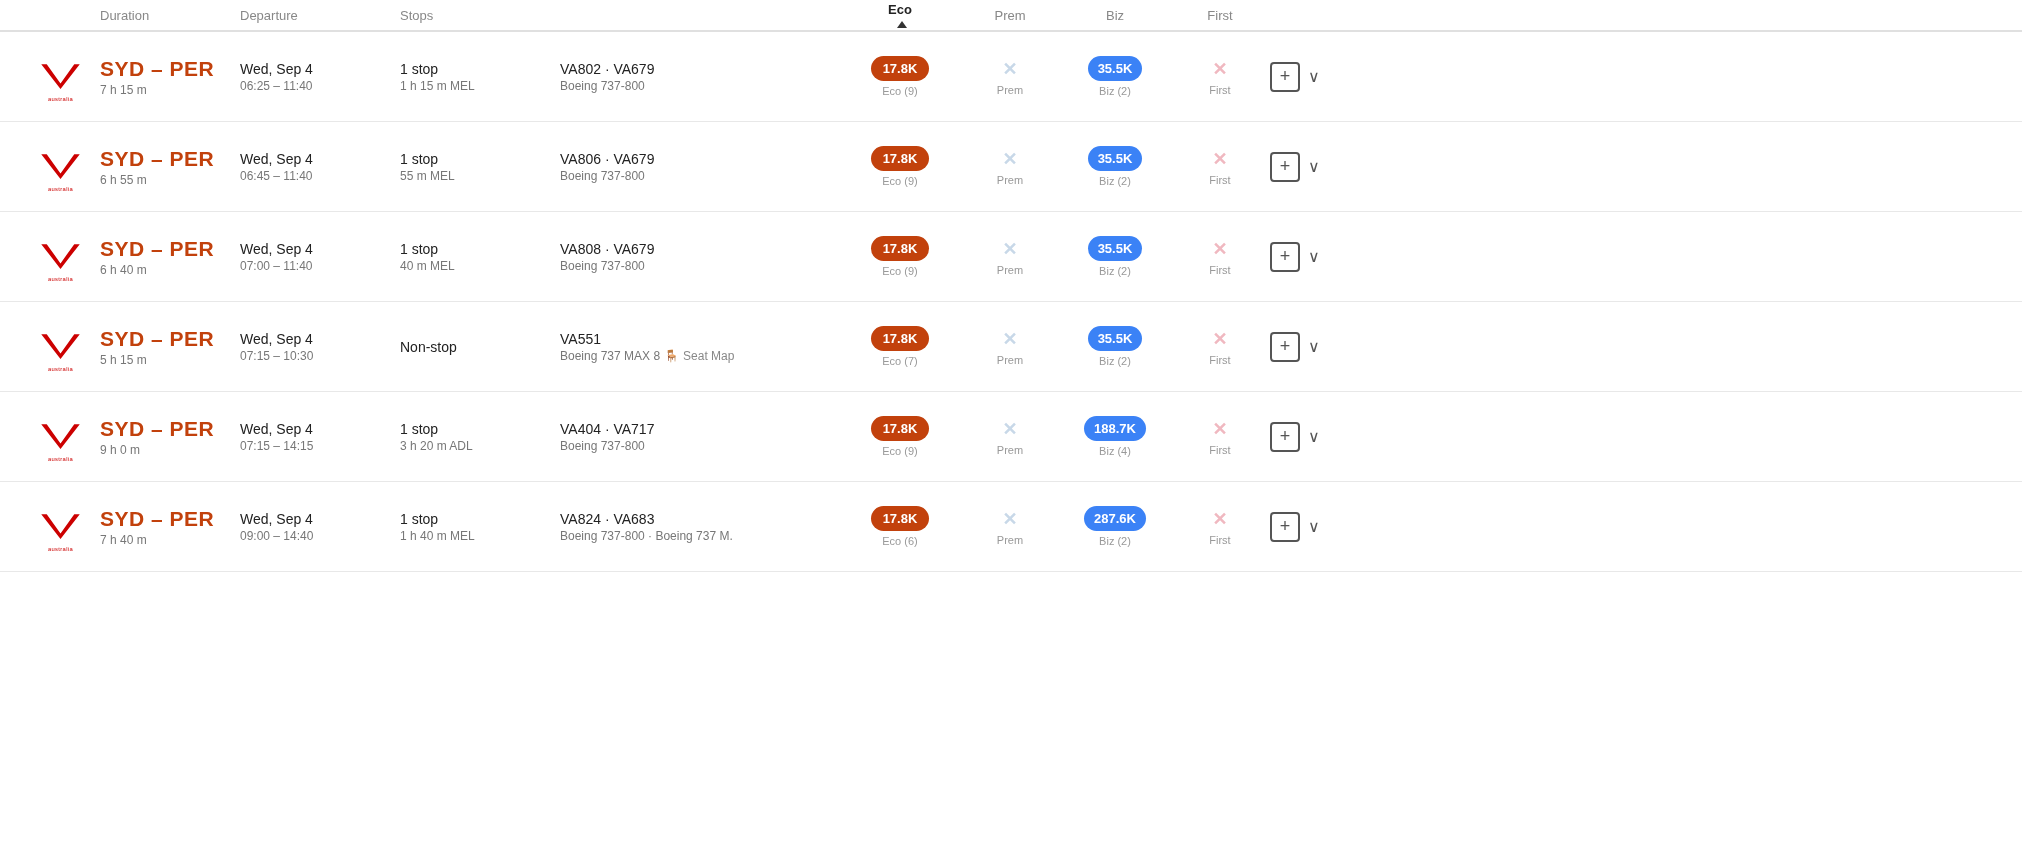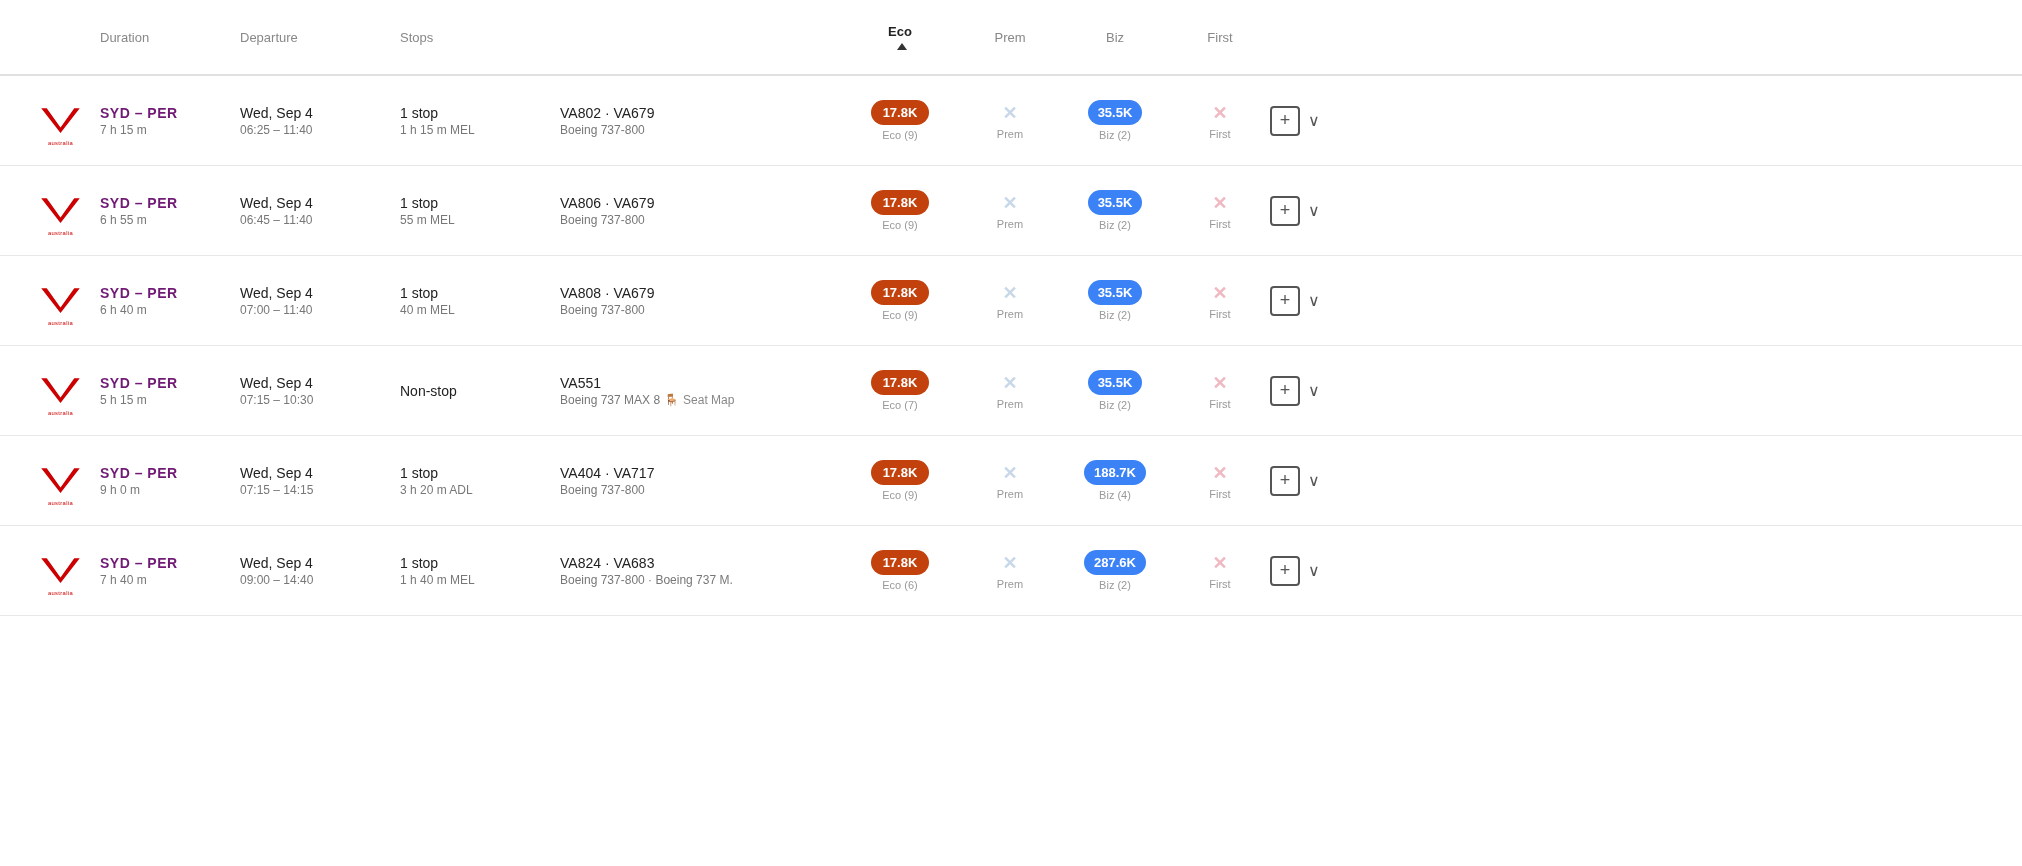--- a/index.html
+++ b/index.html
@@ -5,21 +5,21 @@
     * { box-sizing: border-box; margin: 0; padding: 0; }
     body {
       font-family: -apple-system, BlinkMacSystemFont, 'Segoe UI', sans-serif;
       background: #fff;
       color: #333;
       font-size: 14px;
     }
     .header-row {
       display: flex;
       align-items: center;
-      padding: 24px 20px;
+      padding: 2px 20px;
       border-bottom: 2px solid #e0e0e0;
       color: #888;
       font-size: 13px;
     }
     .header-row .col-logo { width: 80px; }
     .header-row .col-route { width: 140px; }
     .header-row .col-departure { width: 160px; }
     .header-row .col-stops { width: 160px; }
     .header-row .col-flight { width: 280px; }
     .header-row .col-eco { width: 120px; font-weight: 700; color: #222; display: flex; align-items: center; gap: 4px; }
@@ -50,21 +50,21 @@
     .col-route { width: 140px; }
     .col-departure { width: 160px; }
     .col-stops { width: 160px; }
     .col-flight { width: 280px; }
     .col-eco { width: 120px; display: flex; flex-direction: column; align-items: center; }
     .col-prem { width: 100px; display: flex; flex-direction: column; align-items: center; }
     .col-biz { width: 110px; display: flex; flex-direction: column; align-items: center; }
     .col-first { width: 100px; display: flex; flex-direction: column; align-items: center; }
     .col-actions { width: 80px; display: flex; align-items: center; gap: 8px; }
 
-    .route-main { font-size: 14px; font-weight: 600; color: #701a75; letter-spacing: 0.5px; }
+    .route-main { font-size: 21px; font-weight: 600; color: #c2410c; letter-spacing: 0.5px; }
     .route-sub { font-size: 12px; color: #777; margin-top: 2px; }
 
     .dep-main { font-size: 14px; font-weight: 500; color: #222; }
     .dep-sub { font-size: 12px; color: #777; margin-top: 2px; }
 
     .stops-main { font-size: 14px; font-weight: 500; color: #222; }
     .stops-sub { font-size: 12px; color: #777; margin-top: 2px; }
 
     .flight-main { font-size: 14px; font-weight: 500; color: #222; }
     .flight-sub { font-size: 12px; color: #777; margin-top: 2px; display: flex; align-items: center; gap: 4px; }

